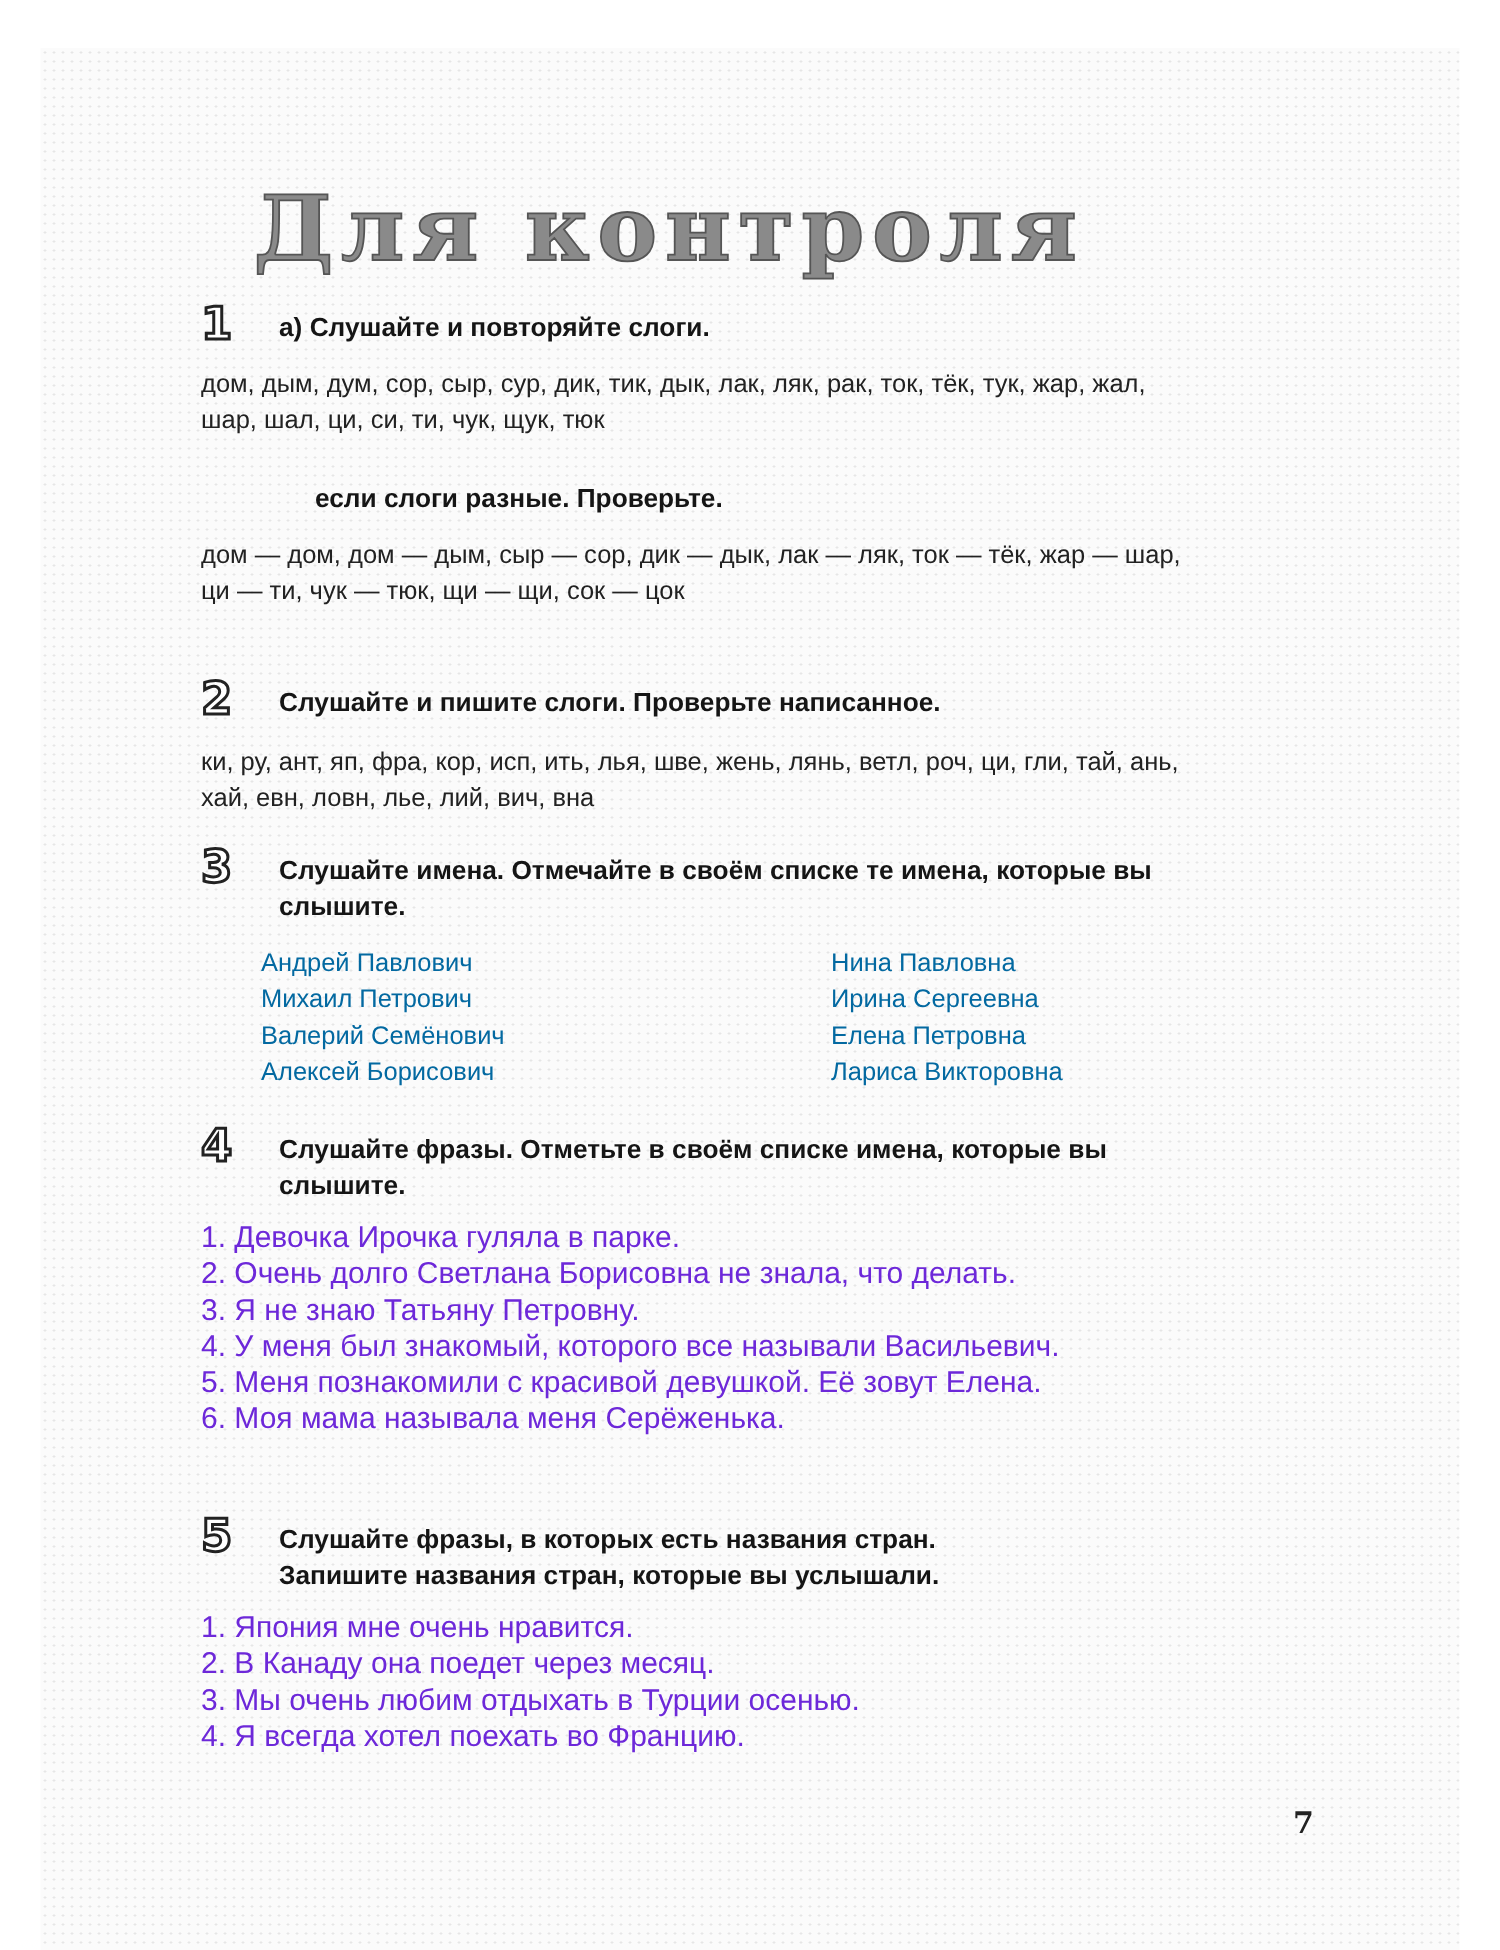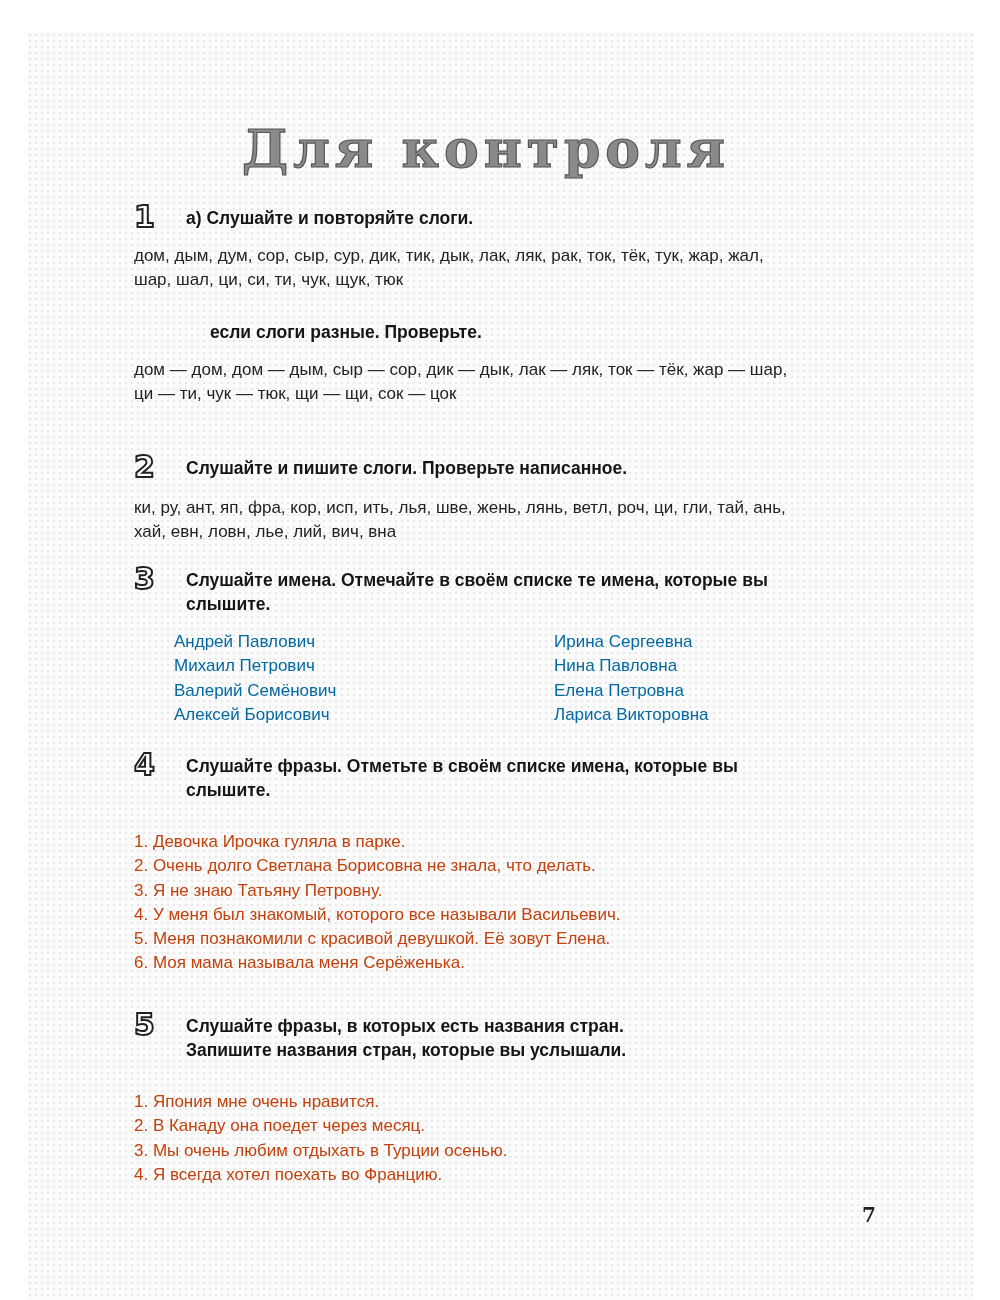--- a/index.html
+++ b/index.html
@@ -9,39 +9,39 @@
       font-family: "Liberation Sans", sans-serif; color: #1a1a1a;
     }
     .page {
       position: absolute; left: 27px; top: 32px; width: 946px; height: 1268px;
       background-color: #fbfbfb;
       background-image: radial-gradient(#e6e6e6 0.7px, transparent 0.9px);
       background-size: 6px 6px;
     }
     .title {
       position: absolute; left: 0; width: 892px; top: 118px; text-align: center;
-      font-family: "DejaVu Serif", serif; font-weight: bold; font-size: 52px;
-      letter-spacing: 5px; color: #8a8a8a; padding-left: 40px;
+      font-family: "DejaVu Serif", serif; font-weight: bold; font-size: 60px;
+      letter-spacing: 5px; color: #8a8a8a;
       -webkit-text-stroke: 1.2px #555;
     }
     .section { position: absolute; left: 134px; width: 760px; }
     .num {
       position: absolute; left: 0; top: -4px;
       font-family: "DejaVu Sans", sans-serif; font-weight: bold; font-size: 30px;
       color: #ffffff; -webkit-text-stroke: 2px #222; line-height: 1;
     }
     .instr {
       margin-left: 52px; font-weight: bold; font-size: 17.5px; line-height: 24px;
       color: #151515;
     }
     .instr .cont { display: block; padding-left: 24px; }
     .body-text { font-size: 17px; line-height: 24px; color: #222; margin-top: 14px; }
     .names { display: flex; margin-top: 14px; }
     .names .col { width: 370px; font-size: 17px; line-height: 24.3px; color: #0369a1; margin-left: 40px; }
-    .list { margin-top: 28px; font-size: 17px; line-height: 24.3px; color: #c2410c; }
+    .list { margin-top: 11px; font-size: 20px; line-height: 24.3px; color: #6d28d9; }
     .page-num {
       position: absolute; left: 862px; top: 1203px;
       font-family: "DejaVu Serif", serif; font-weight: bold; font-size: 20px; color: #222;
     }
   </style>
 </head>
 <body>
 
 <div class="page"></div>
 
@@ -82,22 +82,22 @@
     <div>слышите.</div>
   </div>
   <div class="names">
     <div class="col">
       <div>Андрей Павлович</div>
       <div>Михаил Петрович</div>
       <div>Валерий Семёнович</div>
       <div>Алексей Борисович</div>
     </div>
     <div class="col">
+      <div>Нина Павловна</div>
       <div>Ирина Сергеевна</div>
-      <div>Нина Павловна</div>
       <div>Елена Петровна</div>
       <div>Лариса Викторовна</div>
     </div>
   </div>
 </div>
 
 <div class="section" style="top:754px;">
   <div class="num">4</div>
   <div class="instr">
     <div>Слушайте фразы. Отметьте в своём списке имена, которые вы</div>

